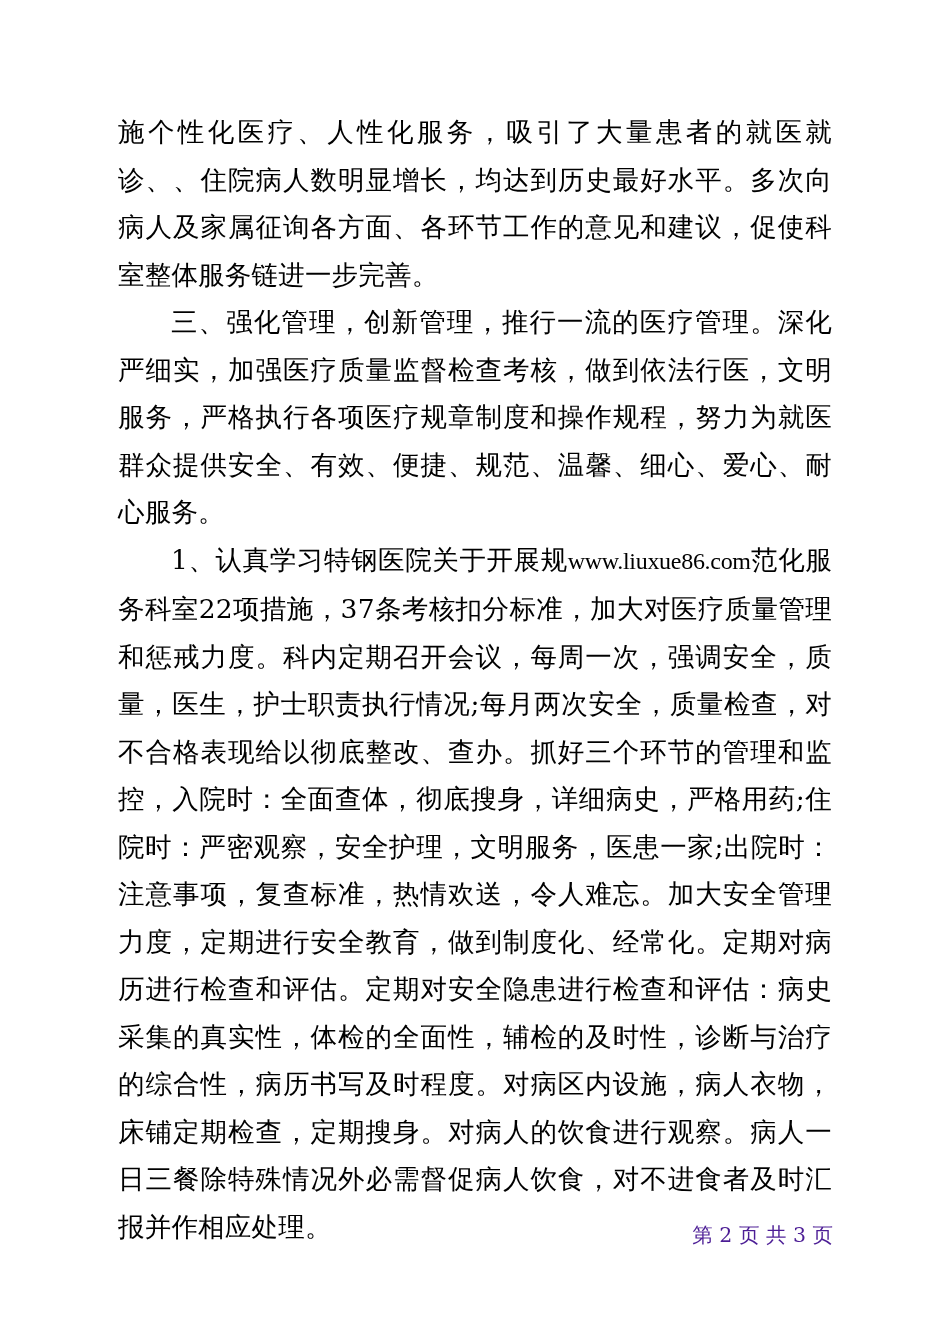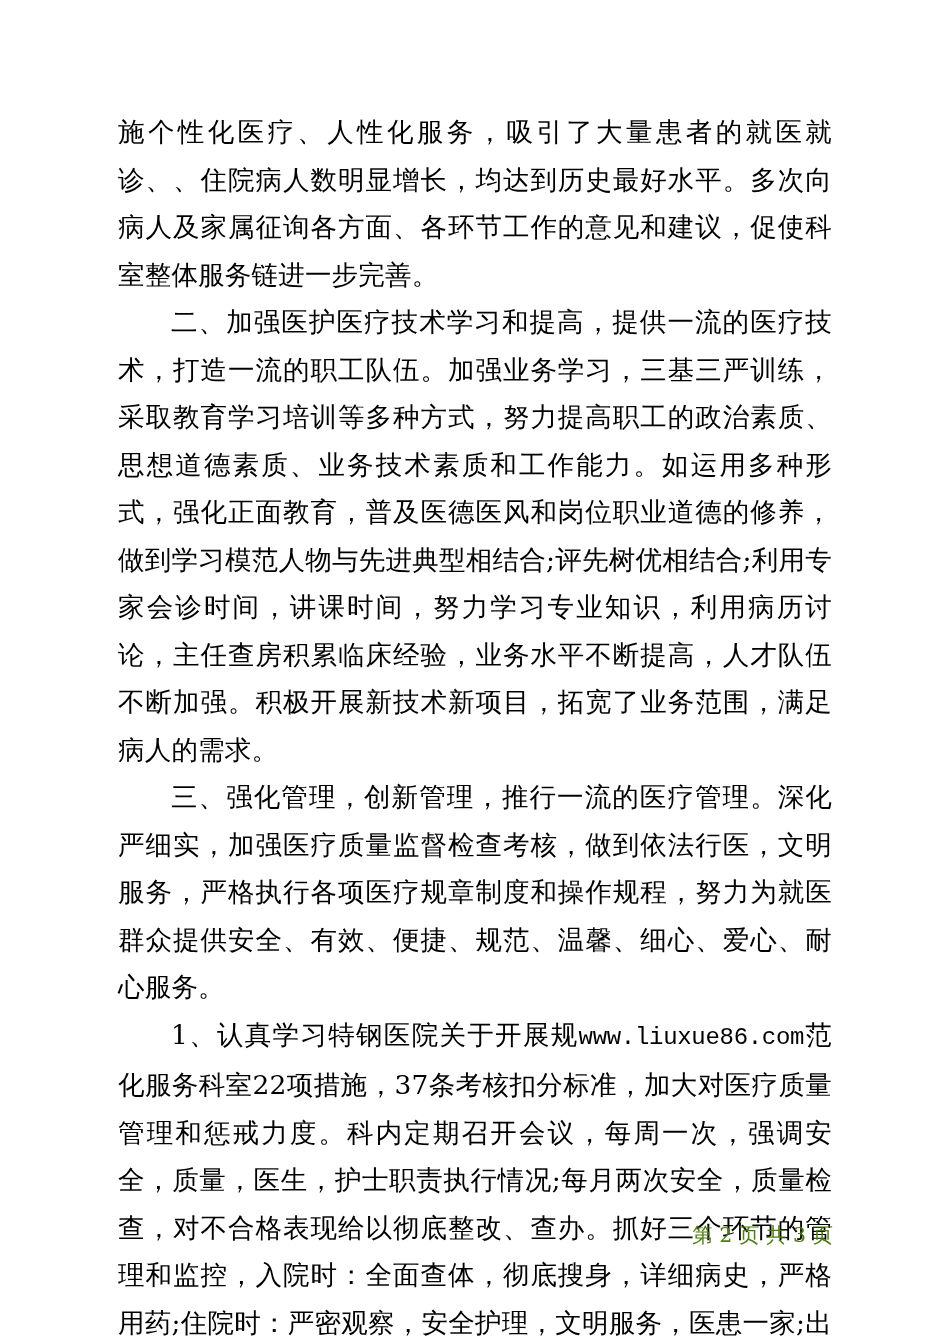--- a/index.html
+++ b/index.html
@@ -31,45 +31,44 @@
     letter-spacing: 0.2px;
     font-family: "DejaVu Serif", "Liberation Serif", serif;
   }
   .para + .para {
     margin-top: 0px;
   }
   .indent {
     text-indent: 2em;
   }
   .url-mono {
-    font-family: Liberation Mono, monospace;
+    font-family: Liberation Serif, serif;
     font-size: 24px;
     letter-spacing: -0.3px;
   }
   .footer {
     position: absolute;
     right: 117px;
     bottom: 96px;
     font-size: 20.5px;
     line-height: 26px;
-    color: #4d7c0f;
+    color: #4c1d95;
     font-family: "DejaVu Serif", "Liberation Serif", serif;
     white-space: nowrap;
   }
 </style>
 </head>
 <body>
 
 <div class="page">
 
   <div class="doc-body">
 
     <p class="para">施个性化医疗、人性化服务，吸引了大量患者的就医就诊、、住院病人数明显增长，均达到历史最好水平。多次向病人及家属征询各方面、各环节工作的意见和建议，促使科室整体服务链进一步完善。</p>
 
-    <p class="para indent">二、加强医护医疗技术学习和提高，提供一流的医疗技术，打造一流的职工队伍。加强业务学习，三基三严训练，采取教育学习培训等多种方式，努力提高职工的政治素质、思想道德素质、业务技术素质和工作能力。如运用多种形式，强化正面教育，普及医德医风和岗位职业道德的修养，做到学习模范人物与先进典型相结合;评先树优相结合;利用专家会诊时间，讲课时间，努力学习专业知识，利用病历讨论，主任查房积累临床经验，业务水平不断提高，人才队伍不断加强。积极开展新技术新项目，拓宽了业务范围，满足病人的需求。</p>
 
     <p class="para indent">三、强化管理，创新管理，推行一流的医疗管理。深化严细实，加强医疗质量监督检查考核，做到依法行医，文明服务，严格执行各项医疗规章制度和操作规程，努力为就医群众提供安全、有效、便捷、规范、温馨、细心、爱心、耐心服务。</p>
 
     <p class="para indent"><span>1、认真学习特钢医院关于开展规</span><span class="url-mono">www.liuxue86.com</span><span>范化服务科室22项措施，37条考核扣分标准，加大对医疗质量管理和惩戒力度。科内定期召开会议，每周一次，强调安全，质量，医生，护士职责执行情况;每月两次安全，质量检查，对不合格表现给以彻底整改、查办。抓好三个环节的管理和监控，入院时：全面查体，彻底搜身，详细病史，严格用药;住院时：严密观察，安全护理，文明服务，医患一家;出院时：注意事项，复查标准，热情欢送，令人难忘。加大安全管理力度，定期进行安全教育，做到制度化、经常化。定期对病历进行检查和评估。定期对安全隐患进行检查和评估：病史采集的真实性，体检的全面性，辅检的及时性，诊断与治疗的综合性，病历书写及时程度。对病区内设施，病人衣物，床铺定期检查，定期搜身。对病人的饮食进行观察。病人一日三餐除特殊情况外必需督促病人饮食，对不进食者及时汇报并作相应处理。</span></p>
 
   </div>
 
   <div class="footer">第 2 页 共 3 页</div>
 
 </div>

